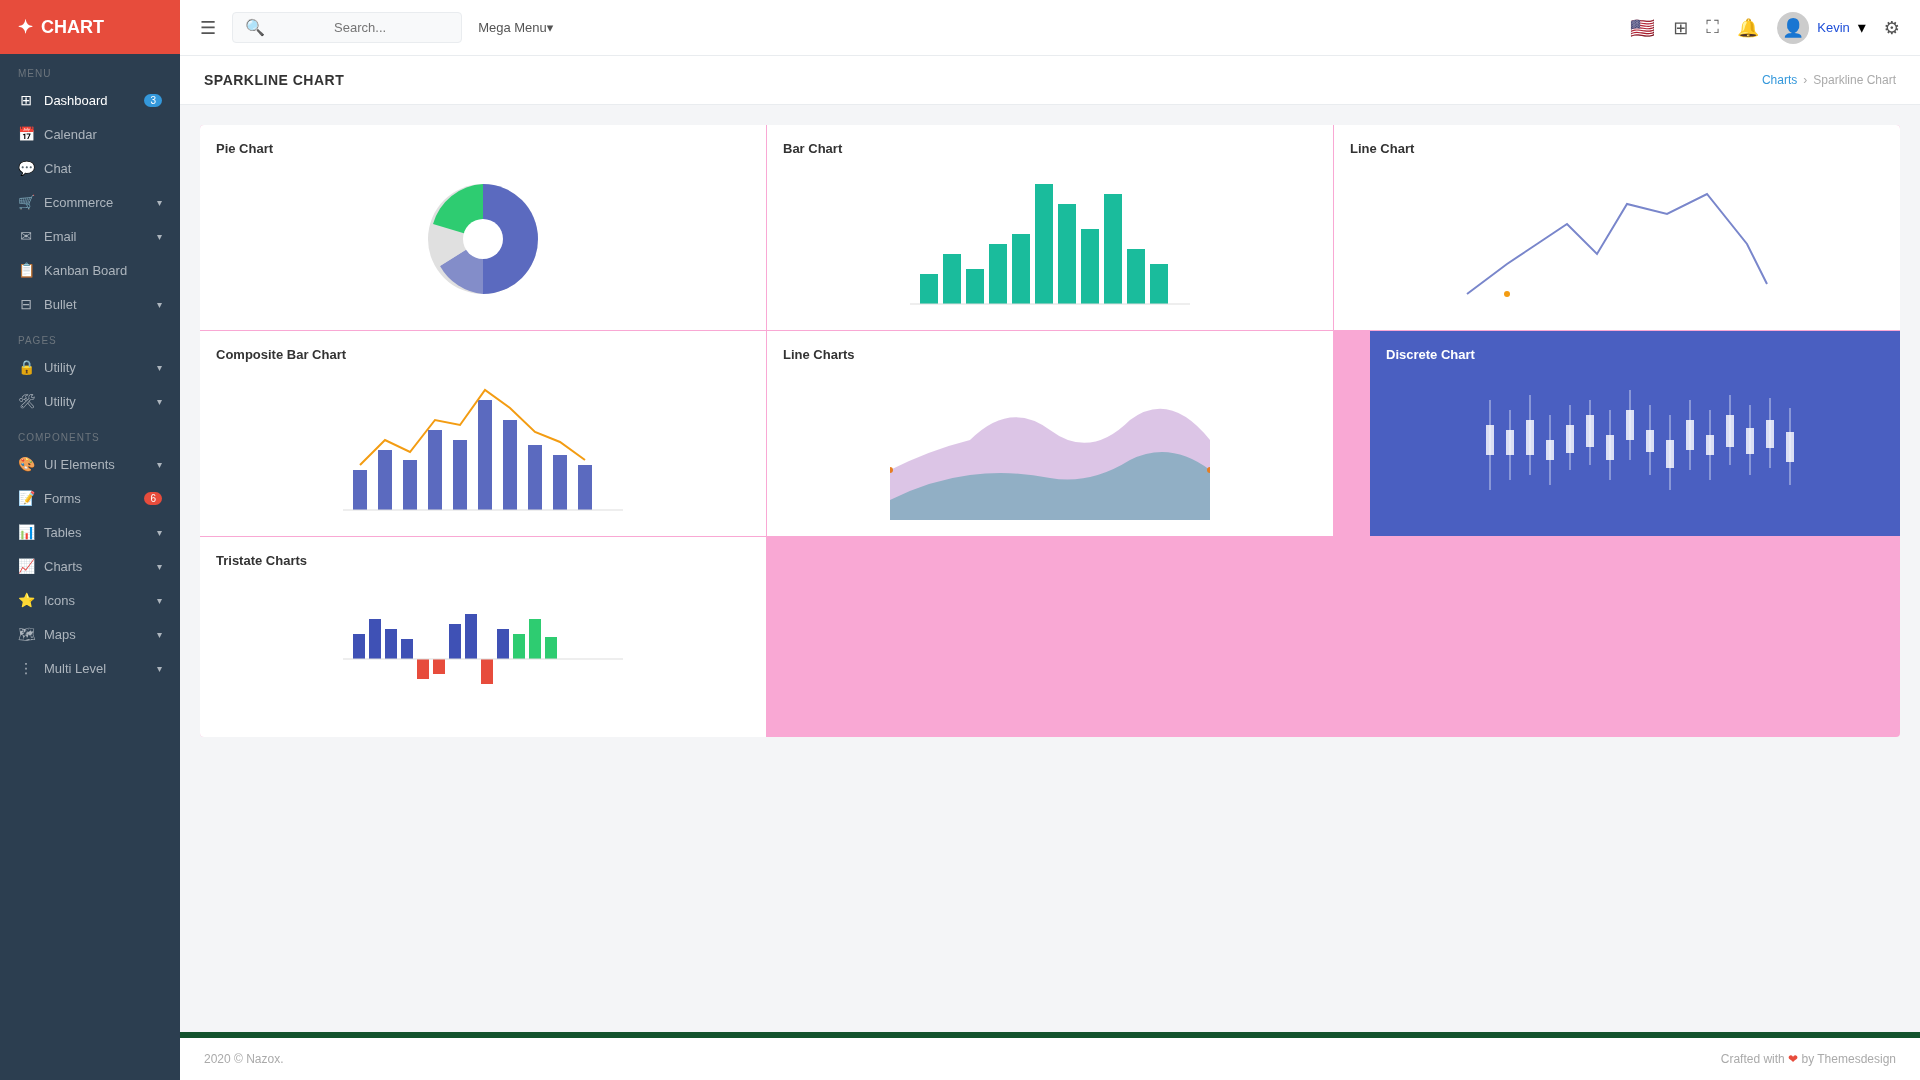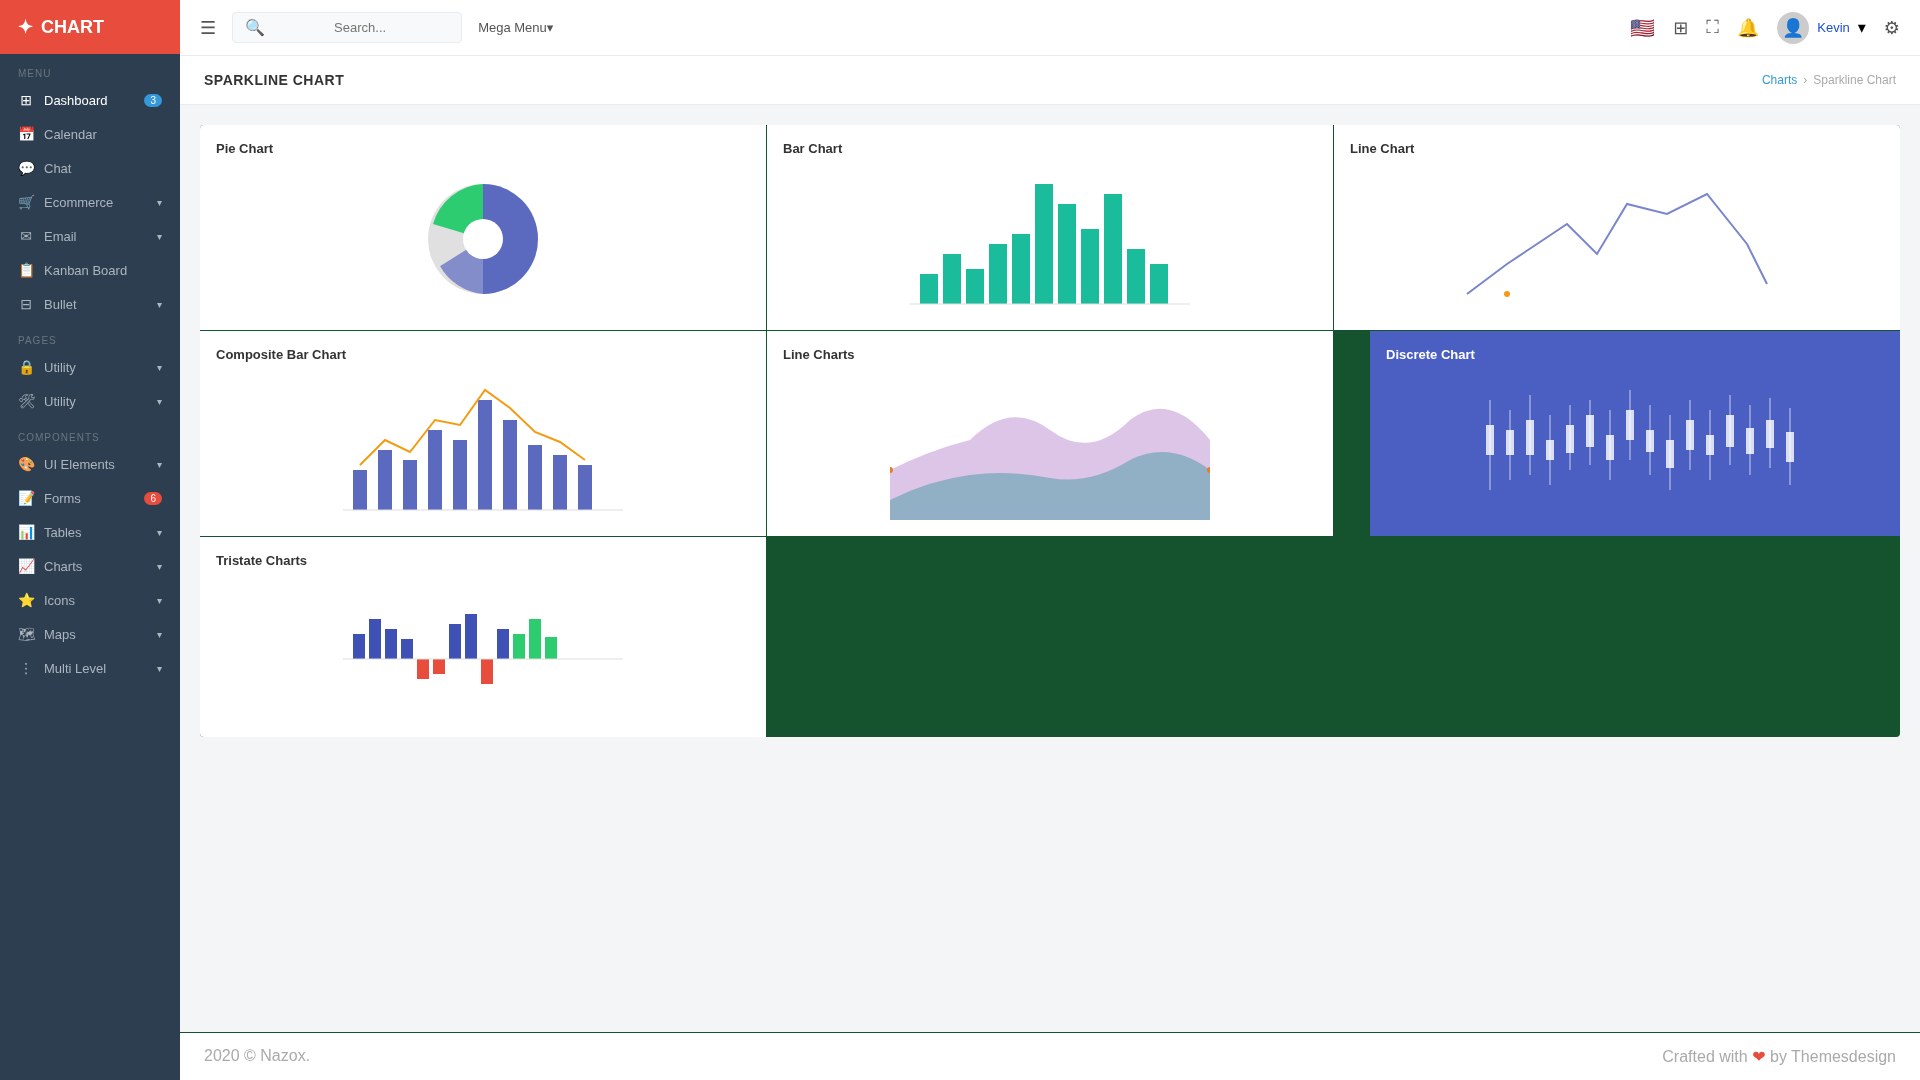--- a/index.html
+++ b/index.html
@@ -136,21 +136,21 @@
     .page-title { font-size: 14px; font-weight: 700; color: #333; text-transform: uppercase; letter-spacing: 0.5px; }
     .breadcrumb { font-size: 12px; color: #aaa; display: flex; align-items: center; gap: 6px; }
     .breadcrumb a { color: #3498db; text-decoration: none; }
     .breadcrumb span { color: #aaa; }
 
     
     .charts-grid {
       display: grid;
       grid-template-columns: 1fr 1fr 1fr;
       gap: 1px;
-      background: #14532d;
+      background: #f9a8d4;
       margin: 20px;
       border-radius: 4px;
       overflow: hidden;
     }
     .chart-card {
       background: white;
       padding: 16px;
       min-height: 200px;
       display: flex;
       flex-direction: column;
@@ -174,23 +174,23 @@
       justify-content: center;
       overflow: hidden;
     }
 
     
     .footer {
       background: white;
       padding: 14px 24px;
       display: flex;
       justify-content: space-between;
-      font-size: 16px;
+      font-size: 12px;
       color: #aaa;
-      border-top: 1px solid #14532d;
+      border-top: 6px solid #14532d;
     }
     .footer .heart { color: #e74c3c; }
 
     
     svg { display: block; }
   </style>
 </head>
 <body>
 
 <nav class="sidebar">

